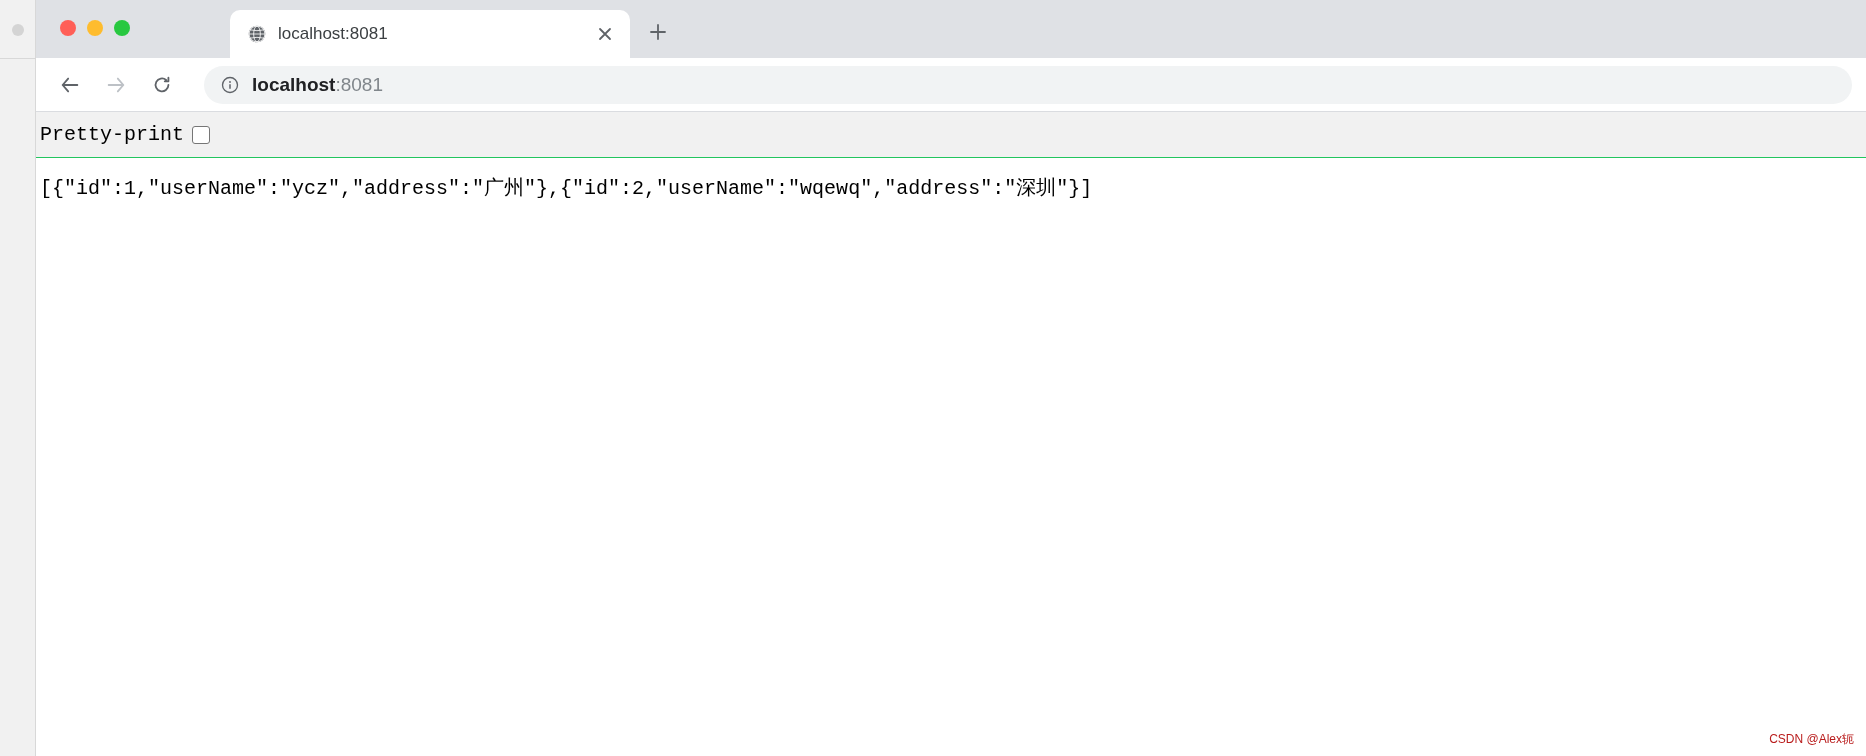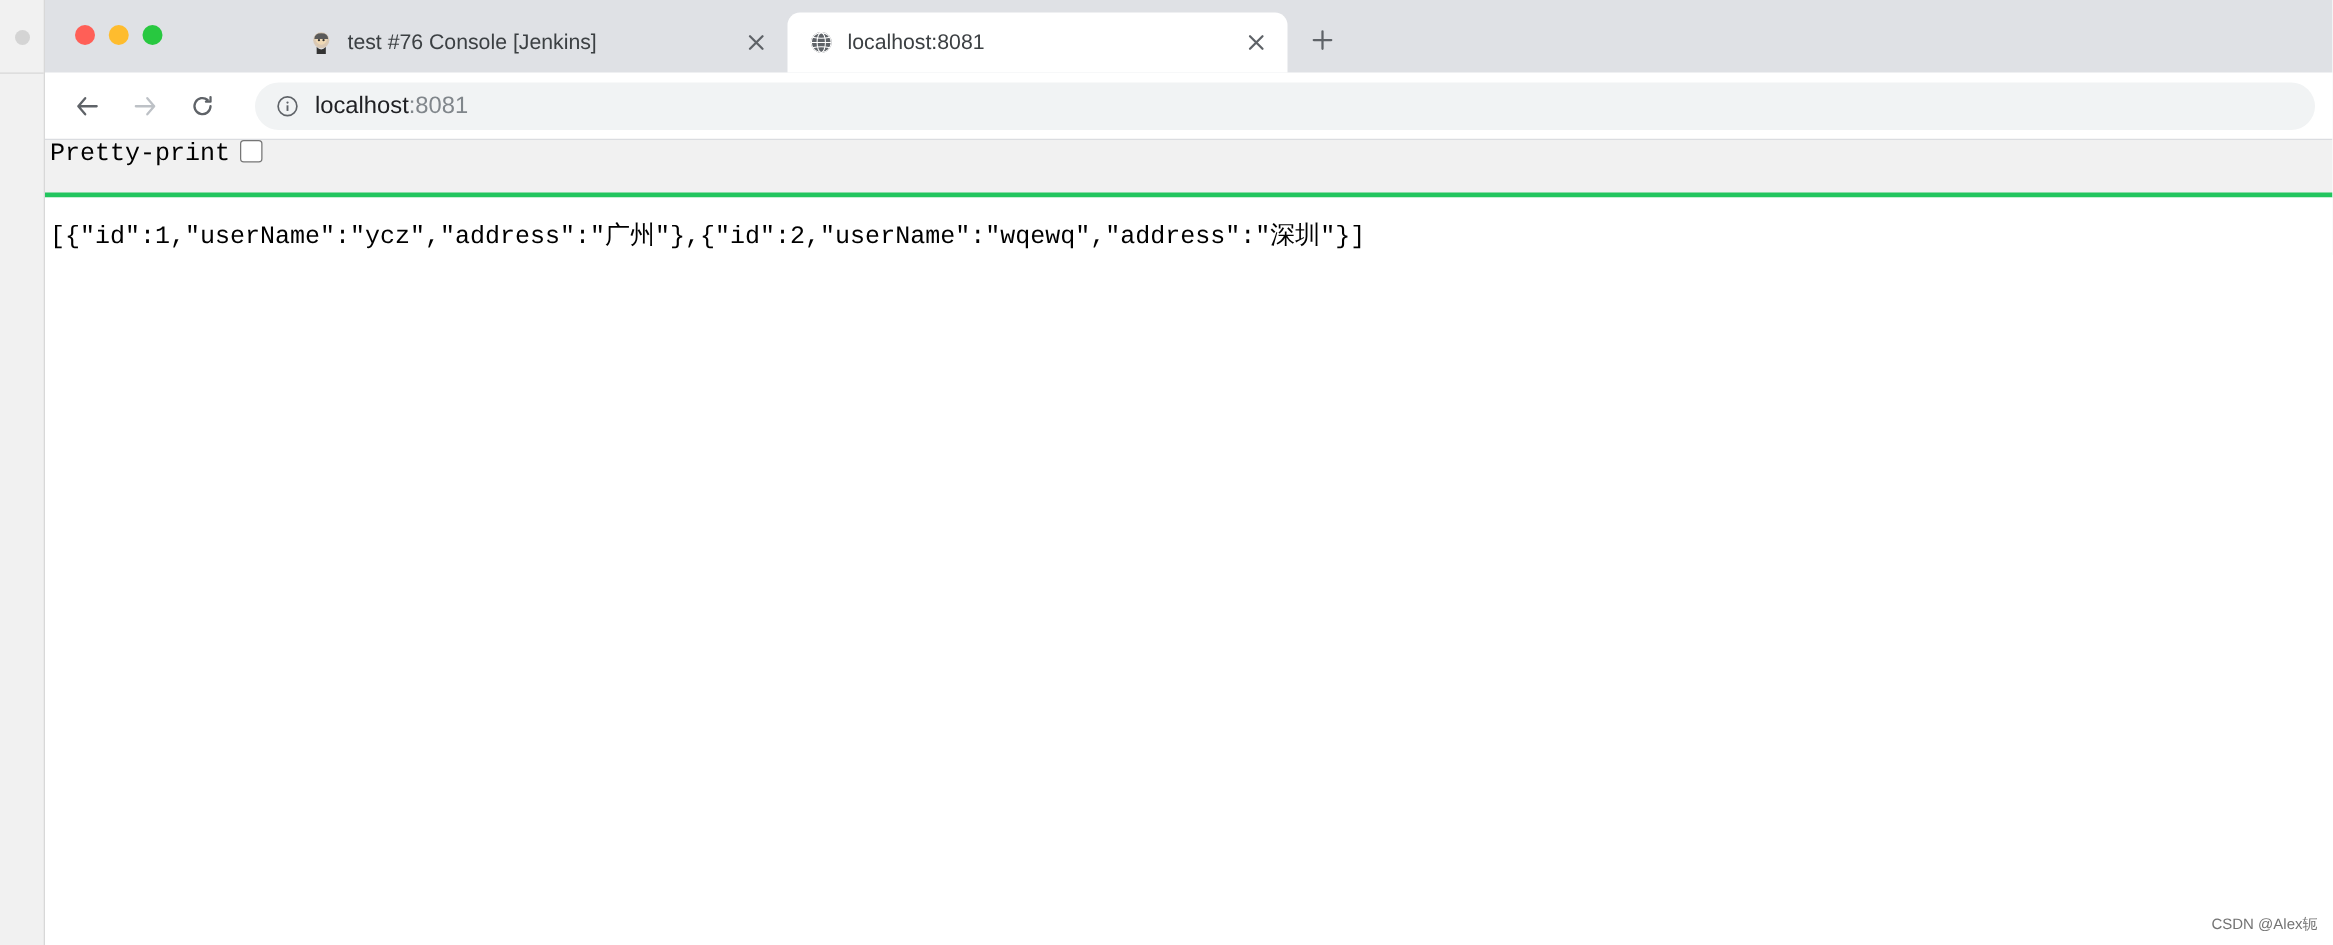--- a/index.html
+++ b/index.html
@@ -199,33 +199,34 @@
     }
     
     .url-text {
       font-size: 19px;
       color: #202124;
       font-family: -apple-system, sans-serif;
     }
     
     .url-host {
       color: #202124;
+      font-weight: bold;
     }
     
     .url-port {
       color: #80868b;
       text-align: right;
     }
     
     .pretty-print-bar {
       height: 46px;
       background: #f1f1f1;
-      border-bottom: 4px solid #22c55e;
-      display: flex;
-      align-items: flex-start;
+      border-bottom: 1px solid #22c55e;
+      display: flex;
+      align-items: center;
       padding: 0 4px;
       gap: 8px;
     }
     
     .pretty-print-label {
       font-family: "Courier New", monospace;
       font-size: 20px;
       color: #000;
     }
     
@@ -250,21 +251,21 @@
       font-size: 20px;
       color: #000;
       white-space: pre;
     }
     
     .watermark {
       position: fixed;
       bottom: 8px;
       right: 12px;
       font-size: 12px;
-      color: #737373;
+      color: #b91c1c;
       font-family: sans-serif;
     }
     
     .jenkins-icon {
       width: 22px;
       height: 22px;
     }
     
     .globe-icon-svg {
       width: 20px;
@@ -282,38 +283,20 @@
 
   <div class="browser-window">
 
     <div class="tab-bar">
       <div class="traffic-lights">
         <div class="traffic-light red"></div>
         <div class="traffic-light yellow"></div>
         <div class="traffic-light green"></div>
       </div>
 
-      <div class="tab inactive">
-        <span class="tab-favicon">
-          <svg class="jenkins-icon" viewBox="0 0 24 24">
-            <circle cx="12" cy="10" r="7" fill="#d9c8b4"></circle>
-            <circle cx="12" cy="9" r="5" fill="#f0d9b5"></circle>
-            <path d="M6 9 Q6 4 12 4 Q18 4 18 9" fill="#5a5a5a"></path>
-            <circle cx="10" cy="10" r="1" fill="#333"></circle>
-            <circle cx="14" cy="10" r="1" fill="#333"></circle>
-            <path d="M8 16 Q12 20 16 16 L16 22 L8 22 Z" fill="#333"></path>
-          </svg>
-        </span>
-        <span class="tab-title">test #76 Console [Jenkins]</span>
-        <span class="tab-close">
-          <svg width="14" height="14" viewBox="0 0 14 14">
-              <path d="M2 2 L12 12 M12 2 L2 12" stroke="#5f6368" stroke-width="1.8" stroke-linecap="round"></path>
-            </svg>
-        </span>
-      </div>
 
       <div class="tab active">
         <span class="tab-favicon">
           <svg class="globe-icon-svg" viewBox="0 0 24 24">
             <circle cx="12" cy="12" r="10" fill="#5f6368"></circle>
             <circle cx="12" cy="12" r="9.5" fill="none" stroke="#fff" stroke-width="1"></circle>
             <ellipse cx="12" cy="12" rx="4" ry="9.5" fill="none" stroke="#fff" stroke-width="1"></ellipse>
             <line x1="2.5" y1="12" x2="21.5" y2="12" stroke="#fff" stroke-width="1"></line>
             <path d="M3.5 7 Q12 9 20.5 7" fill="none" stroke="#fff" stroke-width="1"></path>
             <path d="M3.5 17 Q12 15 20.5 17" fill="none" stroke="#fff" stroke-width="1"></path>

